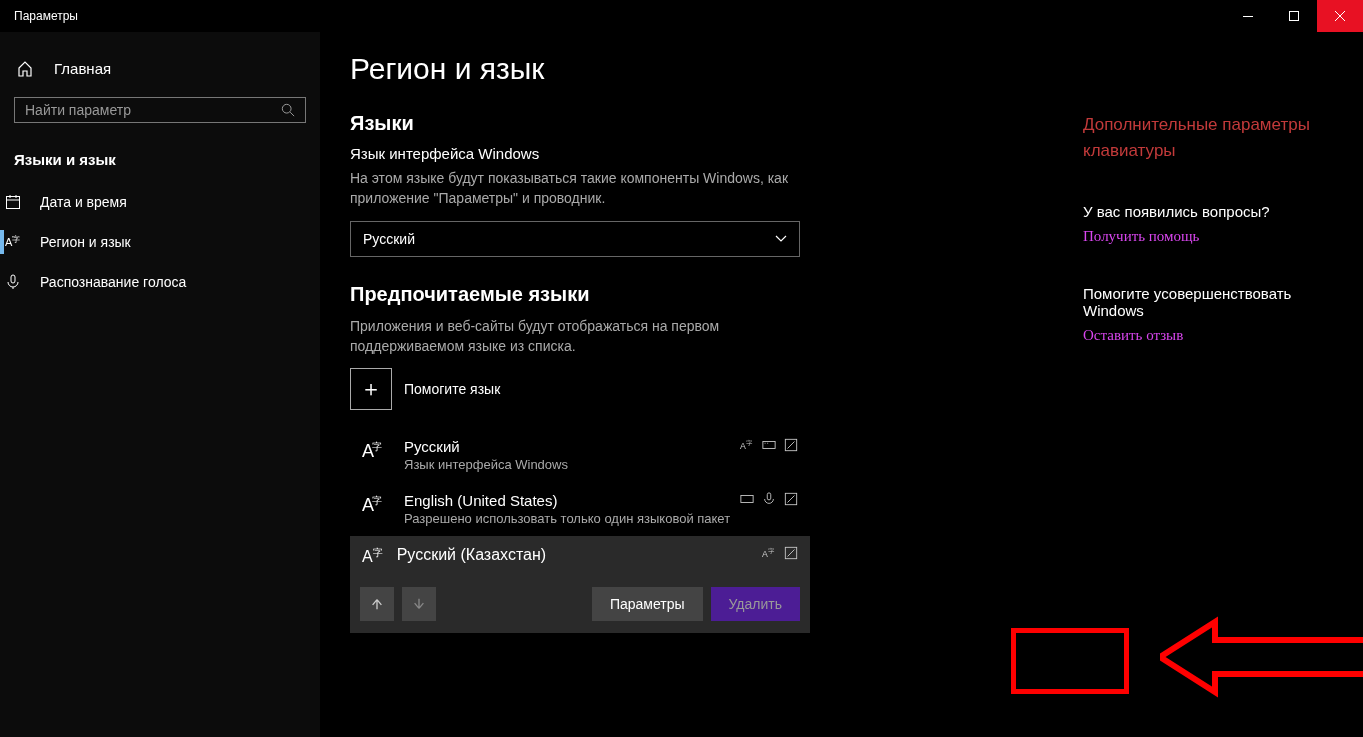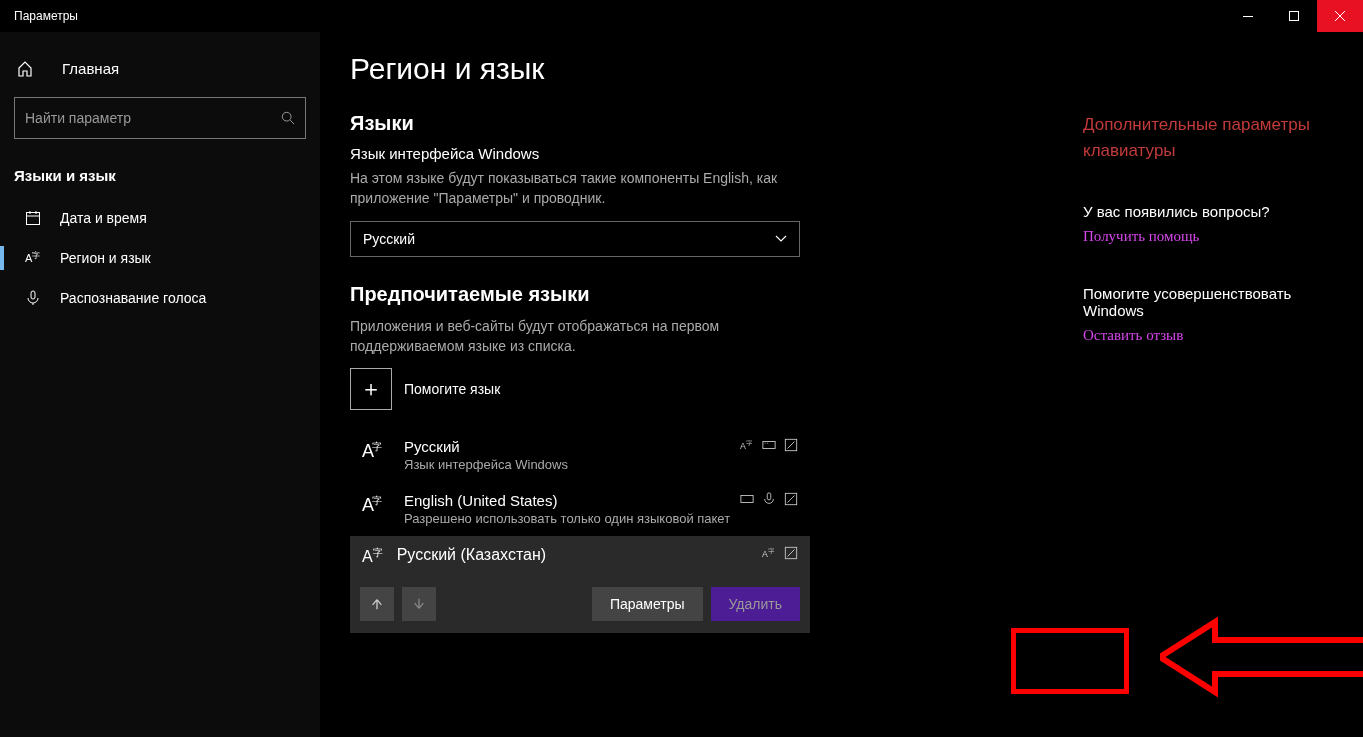--- a/index.html
+++ b/index.html
@@ -12,24 +12,24 @@
 .win-btn { width: 46px; height: 32px; display: flex; align-items: center; justify-content: center; color: #fff; font-size: 10px; }
 .win-btn.close { background: #e81123; }
 
 
 .content { display: flex; height: calc(100% - 32px); }
 .sidebar { width: 320px; background: rgba(30,30,30,0.4); height: 100%; padding-top: 20px; }
 .main { flex: 1; padding: 20px 30px 0 30px; position: relative; }
 .rightrail { width: 280px; padding: 80px 20px 0 0; }
 
 
-.home-row { display: flex; align-items: center; gap: 28px; padding: 8px 16px; margin-bottom: 12px; font-size: 15px; }
-.search-box { margin: 0 14px 20px 14px; height: 42px; border: 1px solid #777; display: flex; align-items: center; justify-content: space-between; padding: 0 10px; color: #999; font-size: 14px; }
+.home-row { display: flex; align-items: center; gap: 20px; padding: 8px 16px; margin-bottom: 12px; font-size: 15px; }
+.search-box { margin: 0 14px 20px 14px; height: 26px; border: 1px solid #777; display: flex; align-items: center; justify-content: space-between; padding: 0 10px; color: #999; font-size: 14px; }
 .category { padding: 8px 14px 14px 14px; font-size: 15px; font-weight: 600; }
-.nav-item { display: flex; align-items: center; gap: 18px; padding: 12px 24px; font-size: 14px; position: relative; }
+.nav-item { display: flex; align-items: center; gap: 18px; padding: 12px 4px; font-size: 14px; position: relative; }
 .nav-item.active::before { content: ""; position: absolute; left: 0; top: 8px; bottom: 8px; width: 4px; background: #76b9ed; }
 .nav-icon { width: 18px; display: flex; justify-content: center; }
 
 
 h1 { font-size: 30px; font-weight: 400; margin-bottom: 26px; }
 h2 { font-size: 20px; font-weight: 700; margin: 14px 0 10px 0; }
 .sub { font-size: 15px; margin-bottom: 6px; }
 .desc { font-size: 14px; color: #aaa; margin-bottom: 12px; max-width: 460px; line-height: 1.45; }
 .select { width: 450px; height: 36px; border: 1px solid #666; display: flex; align-items: center; justify-content: space-between; padding: 0 12px; font-size: 14px; margin-bottom: 26px; }
 .chev { font-size: 12px; }
@@ -142,21 +142,21 @@
       </span>
       <span>Распознавание голоса</span>
     </div>
   </div>
 
   <div class="main">
     <h1>Регион и язык</h1>
 
     <h2>Языки</h2>
     <div class="sub">Язык интерфейса Windows</div>
-    <div class="desc">На этом языке будут показываться такие компоненты English, как приложение "Параметры" и проводник.</div>
+    <div class="desc">На этом языке будут показываться такие компоненты Windows, как приложение "Параметры" и проводник.</div>
     <div class="select">
       <span>Русский</span>
       <span class="chev">
         <svg width="12" height="8" viewBox="0 0 12 8">
             <path d="M1 1 L6 6 L11 1" fill="none" stroke="#fff" stroke-width="1.2"></path>
           </svg>
       </span>
     </div>
 
     <h2>Предпочитаемые языки</h2>

